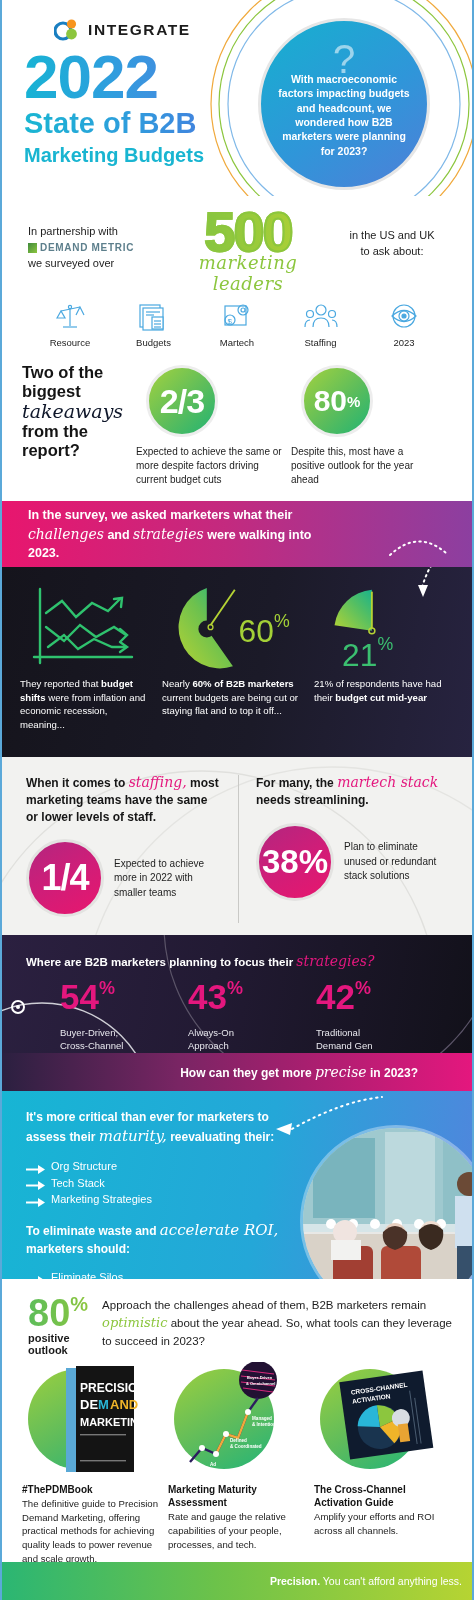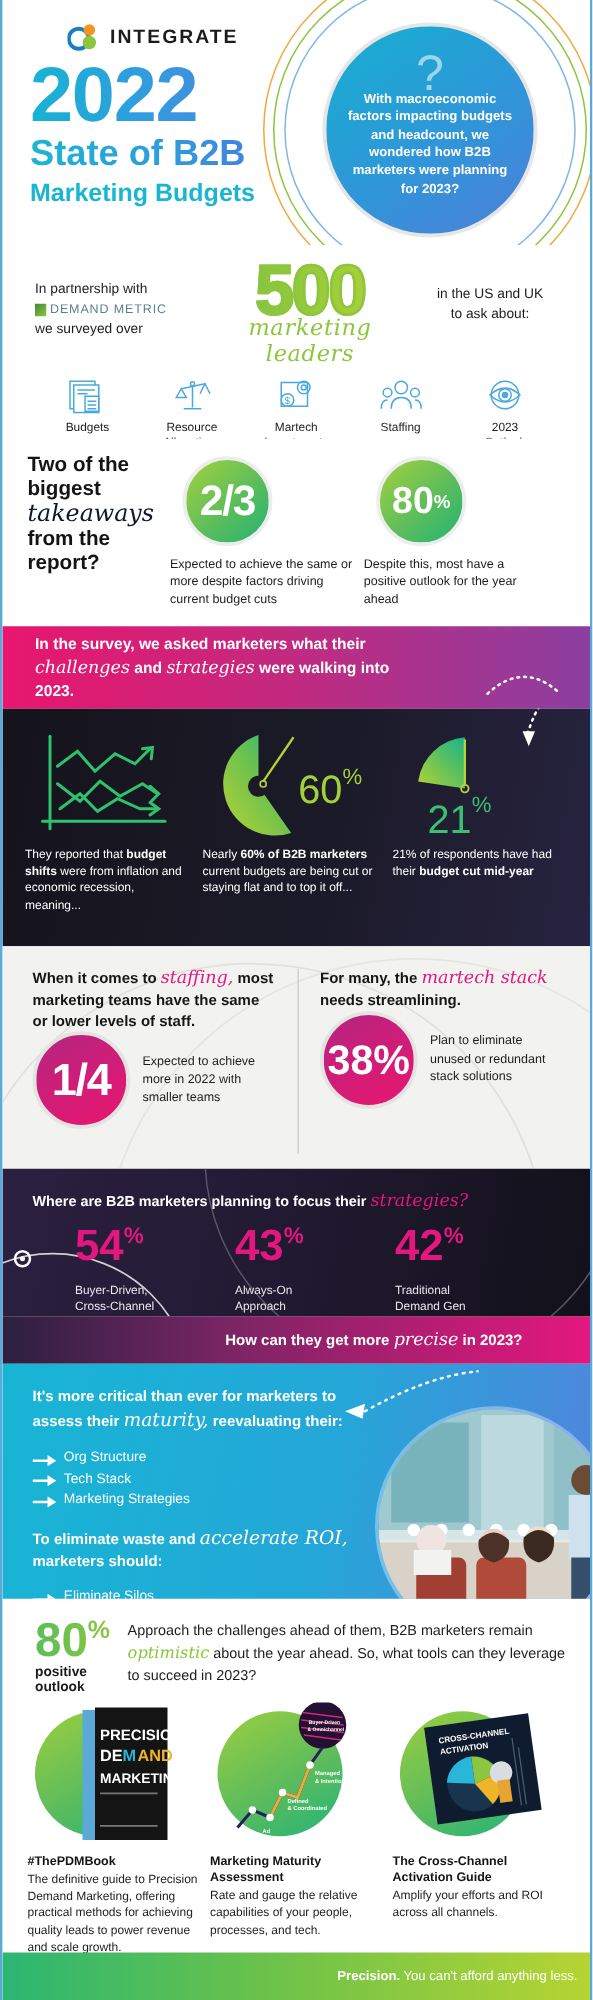--- a/index.html
+++ b/index.html
@@ -71,21 +71,21 @@
 
   
   .survey { position: relative; height: 155px; background: #fff; }
   .survey-top {
     display: flex; align-items: flex-start; justify-content: space-between;
     padding: 14px 24px 0 26px;
   }
   .sv-left { font-size: 11px; color: #1d1d1d; line-height: 1.45; padding-top: 14px; width: 132px;}
   .dm-logo { display: flex; align-items: center; gap: 3px; margin: 1px 0; }
   .dm-sq { width: 9px; height: 10px; background: linear-gradient(135deg,#3f8a3c,#8dc63f); }
-  .dm-name { font-size: 10px; letter-spacing: .7px; color: #5d7f8c; font-weight: normal; }
+  .dm-name { font-size: 10px; letter-spacing: .7px; color: #5d7f8c; font-weight: bold; }
   .sv-mid { position: relative; width: 150px; text-align: center; margin-top: -6px;}
   .five-hundred {
     font-size: 56px; font-weight: bold; letter-spacing: -2px; line-height: 1;
     color: transparent;
     -webkit-text-stroke: 2px #8cc63e;
     background: linear-gradient(90deg,#7ac143,#b5d334);
     -webkit-background-clip: text; background-clip: text;
   }
   .ml-script {
     font-family: "DejaVu Serif", serif; font-style: italic;
@@ -148,21 +148,21 @@
     height: 178px; position: relative; overflow: hidden;
     background: #f2f2f0; display: flex; padding: 16px 14px 0 16px;
   }
   .ls-col { width: 215px; padding: 0 8px; position: relative; }
   .ls-divider { position: absolute; left: 236px; top: 18px; width: 1px; height: 148px; background: #c9c9c6; }
   .ls-head { font-size: 12px; font-weight: bold; color: #161616; line-height: 1.38; }
   .ls-script {
     font-family: "DejaVu Serif", serif; font-style: italic; font-weight: normal;
     color: #e4177e; font-size: 14px;
   }
-  .ls-body { display: flex; align-items: center; gap: 10px; }
+  .ls-body { display: flex; align-items: center; margin-top: 14px; gap: 10px; }
   .ls-circle {
     width: 78px; height: 78px; border-radius: 50%; flex: 0 0 78px;
     background: linear-gradient(150deg,#b3267f 0%,#d01d78 50%,#e8166e 100%);
     border: 3px solid #e3e3e1;
     display: flex; align-items: center; justify-content: center; color: #fff;
   }
   .ls-frac { font-size: 36px; font-weight: bold; letter-spacing: -1px; }
   .ls-pct { font-size: 33px; font-weight: bold; }
   .ls-cap { font-size: 10px; line-height: 1.45; color: #1d1d1d; }
 
@@ -304,47 +304,47 @@
         <div class="ml-script">marketing leaders</div>
       </div>
 
       <div class="sv-right">
         <div>in the US and UK</div>
         <div>to ask about:</div>
       </div>
     </div>
 
     <div class="icon-row">
+      <div class="icon-cell">
+        <div class="icon-box">
+          <svg width="32" height="30" viewBox="0 0 32 30" fill="none" stroke="#4aa8e0" stroke-width="1.2">
+            <line x1="16" y1="6" x2="16" y2="24"></line>
+              <line x1="7" y1="9" x2="26" y2="5"></line>
+            <path d="M3 16 L7 9 L11 16 Z"></path>
+              <path d="M22 13 L26 5 L30 13"></path>
+            <line x1="9" y1="25" x2="23" y2="25"></line>
+            <circle cx="16" cy="5" r="1.6"></circle>
+          </svg>
+        </div>
+        <div class="icon-label">Resource<br>Allocations</div>
+      </div>
       <div class="icon-cell">
         <div class="icon-box">
           <svg width="32" height="30" viewBox="0 0 32 30" fill="none" stroke="#4aa8e0" stroke-width="1.2">
             <rect x="2" y="3" width="20" height="22"></rect>
               <rect x="5" y="6" width="20" height="22" fill="#fff"></rect>
             <line x1="8" y1="10" x2="22" y2="10"></line>
               <line x1="8" y1="13" x2="16" y2="13"></line>
             <rect x="14" y="15" width="11" height="12" fill="#fff"></rect>
             <line x1="16" y1="19" x2="23" y2="19"></line>
               <line x1="16" y1="22" x2="23" y2="22"></line>
               <line x1="16" y1="25" x2="23" y2="25"></line>
           </svg>
         </div>
         <div class="icon-label">Budgets</div>
-      </div>
-      <div class="icon-cell">
-        <div class="icon-box">
-          <svg width="32" height="30" viewBox="0 0 32 30" fill="none" stroke="#4aa8e0" stroke-width="1.2">
-            <line x1="16" y1="6" x2="16" y2="24"></line>
-              <line x1="7" y1="9" x2="26" y2="5"></line>
-            <path d="M3 16 L7 9 L11 16 Z"></path>
-              <path d="M22 13 L26 5 L30 13"></path>
-            <line x1="9" y1="25" x2="23" y2="25"></line>
-            <circle cx="16" cy="5" r="1.6"></circle>
-          </svg>
-        </div>
-        <div class="icon-label">Resource<br>Allocations</div>
       </div>
       <div class="icon-cell">
         <div class="icon-box">
           <svg width="32" height="30" viewBox="0 0 32 30" fill="none" stroke="#4aa8e0" stroke-width="1.2">
             <rect x="4" y="4" width="21" height="19"></rect>
             <circle cx="22" cy="8" r="5"></circle>
               <circle cx="22" cy="8" r="2"></circle>
             <circle cx="9" cy="18" r="5"></circle>
               <text x="6.5" y="21.5" font-size="8" fill="#4aa8e0" stroke="none">$</text>
           </svg>

